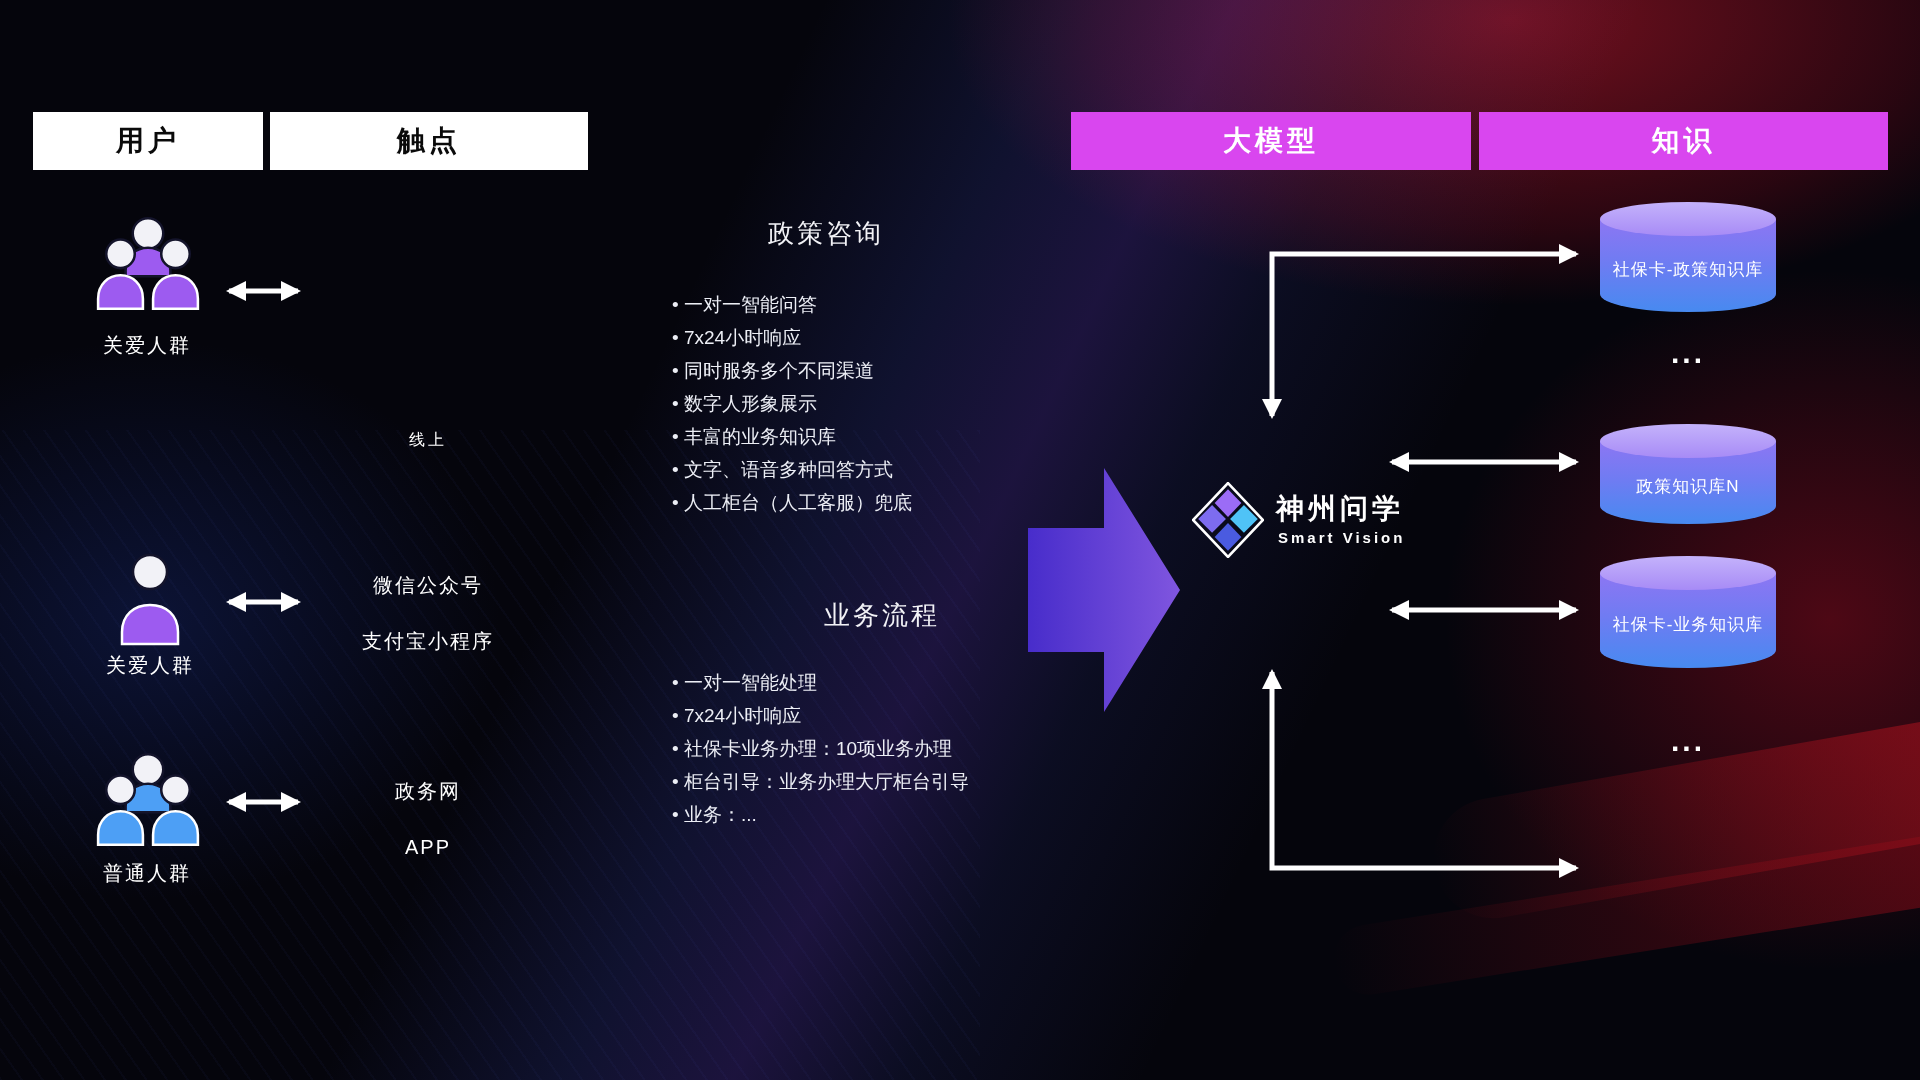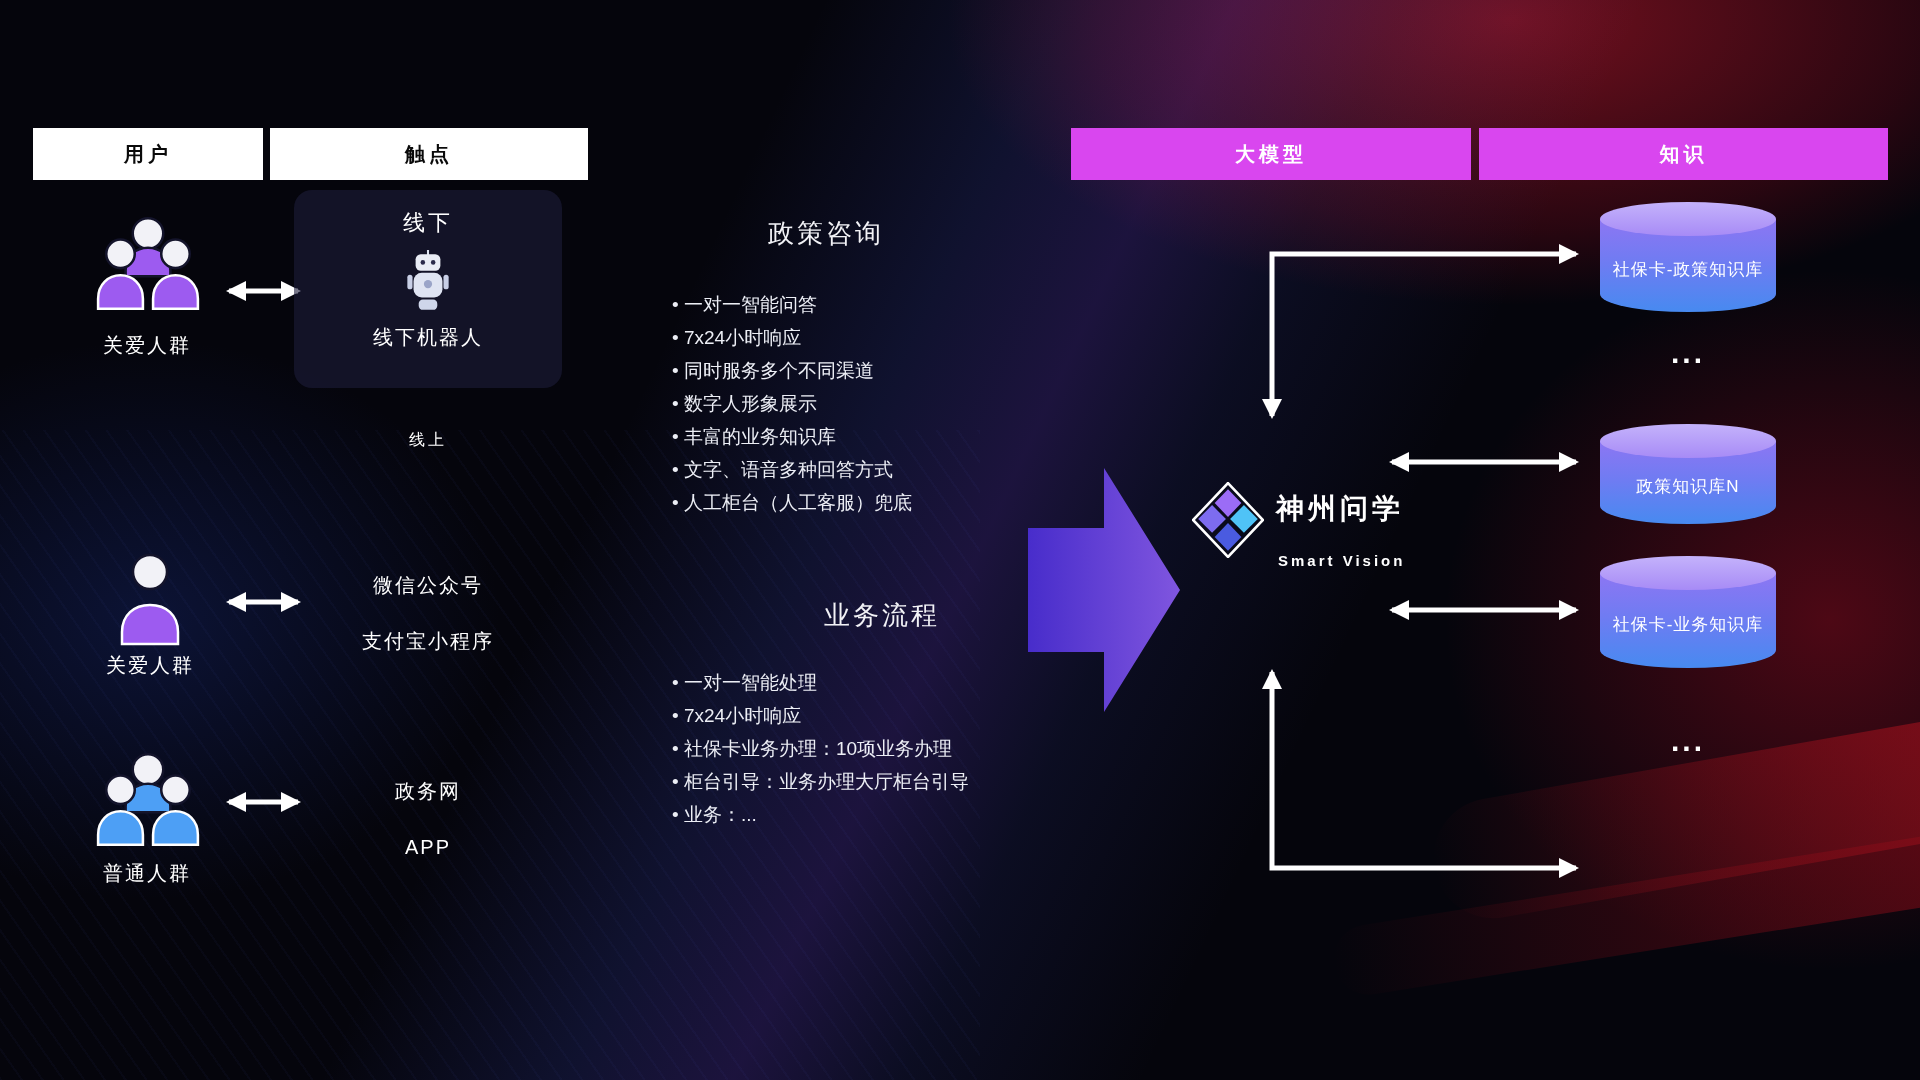--- a/index.html
+++ b/index.html
@@ -20,22 +20,22 @@
                      rgba(110,70,235,.22) 51%, rgba(70,85,225,.10) 58%, transparent 68%); }
   .streaks { position:absolute; left:0; top:430px; width:980px; height:650px; pointer-events:none; opacity:.6;
              background:repeating-linear-gradient(55deg, rgba(95,115,255,.06) 0 2px, transparent 2px 17px); }
   .swoosh { position:absolute; pointer-events:none; }
   .swoosh-1 { left:1430px; top:760px; width:560px; height:120px; transform:rotate(-10deg);
               background:linear-gradient(90deg, transparent, rgba(175,18,30,.6)); border-radius:70px 0 0 70px; }
   .swoosh-2 { left:1330px; top:880px; width:640px; height:70px; transform:rotate(-9deg);
               background:linear-gradient(90deg, transparent, rgba(140,12,24,.55)); border-radius:40px 0 0 40px; }
 
   
-  .hdr { position:absolute; top:112px; height:52px; display:flex; align-items:center; justify-content:center;
-         font-size:20px; font-weight:bold; letter-spacing:4px;margin-top:16px; }
+  .hdr { position:absolute; top:112px; height:58px; display:flex; align-items:center; justify-content:center;
+         font-size:28px; font-weight:bold; letter-spacing:4px; }
   .hdr-white  { background:#ffffff; color:#0a0a0a; }
   .hdr-blue   { background:#1670EC; color:#fff; }
   .hdr-purple { background:#d946ef; color:#fff; }
 
   
   .icon-block { position:absolute; }
   .user-label { position:absolute; width:160px; text-align:center; font-size:20px; letter-spacing:2px; }
 
   
   .offline-box { position:absolute; left:294px; top:190px; width:268px; height:198px;
@@ -46,21 +46,21 @@
   .online-label { position:absolute; left:294px; top:430px; width:268px; text-align:center; font-size:16px; letter-spacing:3px; }
   .channel { position:absolute; left:294px; width:268px; text-align:center; font-size:20px; letter-spacing:2px; }
 
   
   .scn-title { position:absolute; font-size:26px; letter-spacing:3px; color:#f2f2f6; }
   .scn-list  { position:absolute; margin:0; padding:0; list-style:none; font-size:19px; line-height:33px; color:#eceef5; }
   .scn-list li::before { content:"•  "; }
 
   
   .logo-name { position:absolute; left:1276px; top:490px; font-size:28px; font-weight:bold; letter-spacing:4px; }
-  .logo-sub  { position:absolute; left:1278px; top:552px; font-size:15px; font-weight:bold; letter-spacing:3px; }
+  .logo-sub  { position:absolute; left:1278px; top:529px; font-size:15px; font-weight:bold; letter-spacing:3px; }
 
   
   .cyl { position:absolute; width:176px; }
   .cyl-top { position:absolute; left:0; top:0; width:100%; height:34px; border-radius:50%;
              background:linear-gradient(180deg,#c4b2fb,#a78bf6); z-index:2; }
   .cyl-body { position:absolute; left:0; top:17px; right:0; bottom:0;
               background:linear-gradient(180deg,#8d76f3 0%, #6e7cf2 48%, #478af0 100%);
               border-radius:0 0 88px 88px / 0 0 18px 18px;
               display:flex; align-items:center; justify-content:center; text-align:left;
               padding:16px 0 6px; box-sizing:border-box; z-index:1; }
@@ -130,35 +130,20 @@
   <svg class="icon-block" style="left:92px; top:748px;" width="112" height="100" viewBox="0 0 110 96">
     <circle cx="55" cy="20" r="15" fill="#f2f2f7" stroke="#14142b" stroke-width="2.5"></circle>
     <path d="M33,62 v-6 c0,-14 10,-22 22,-22 s22,8 22,22 v6 z" fill="#4D9FF5" stroke="#14142b" stroke-width="2.5"></path>
     <circle cx="28" cy="40" r="14" fill="#f2f2f7" stroke="#14142b" stroke-width="2.5"></circle>
     <circle cx="82" cy="40" r="14" fill="#f2f2f7" stroke="#14142b" stroke-width="2.5"></circle>
     <path d="M6,94 v-10 c0,-14 10,-23 22,-23 s22,9 22,23 v10 z" fill="#4D9FF5" stroke="#fff" stroke-width="2.5"></path>
     <path d="M60,94 v-10 c0,-14 10,-23 22,-23 s22,9 22,23 v10 z" fill="#4D9FF5" stroke="#fff" stroke-width="2.5"></path>
   </svg>
   <div class="user-label" style="left:67px; top:860px;">普通人群</div>
 
-  <div class="offline-box">
-    <div class="ob-title">线下</div>
-    <svg class="ob-robot" width="46" height="64" viewBox="0 0 44 62">
-      <line x1="22" y1="0" x2="22" y2="5" stroke="#dfe4f2" stroke-width="2"></line>
-      <rect x="10" y="4" width="24" height="16" rx="5" fill="#e9ecf5"></rect>
-      <circle cx="17" cy="12" r="2.2" fill="#2a2a4a"></circle>
-      <circle cx="27" cy="12" r="2.2" fill="#2a2a4a"></circle>
-      <rect x="2" y="24" width="5" height="14" rx="2.5" fill="#c8cfe6"></rect>
-      <rect x="37" y="24" width="5" height="14" rx="2.5" fill="#c8cfe6"></rect>
-      <rect x="8" y="22" width="28" height="24" rx="8" fill="#dfe4f2"></rect>
-      <circle cx="22" cy="33" r="4" fill="#9aa4c8"></circle>
-      <rect x="13" y="48" width="18" height="10" rx="4" fill="#cfd6ea"></rect>
-    </svg>
-    <div class="ob-label">线下机器人</div>
-  </div>
 
   <div class="online-label">线上</div>
 
   <div class="channel" style="top:572px;">微信公众号</div>
   <div class="channel" style="top:628px;">支付宝小程序</div>
   <div class="channel" style="top:778px;">政务网</div>
   <div class="channel" style="top:836px;">APP</div>
 
   <div class="scn-title" style="left:768px; top:216px;">政策咨询</div>
   <ul class="scn-list" style="left:672px; top:288px;">

